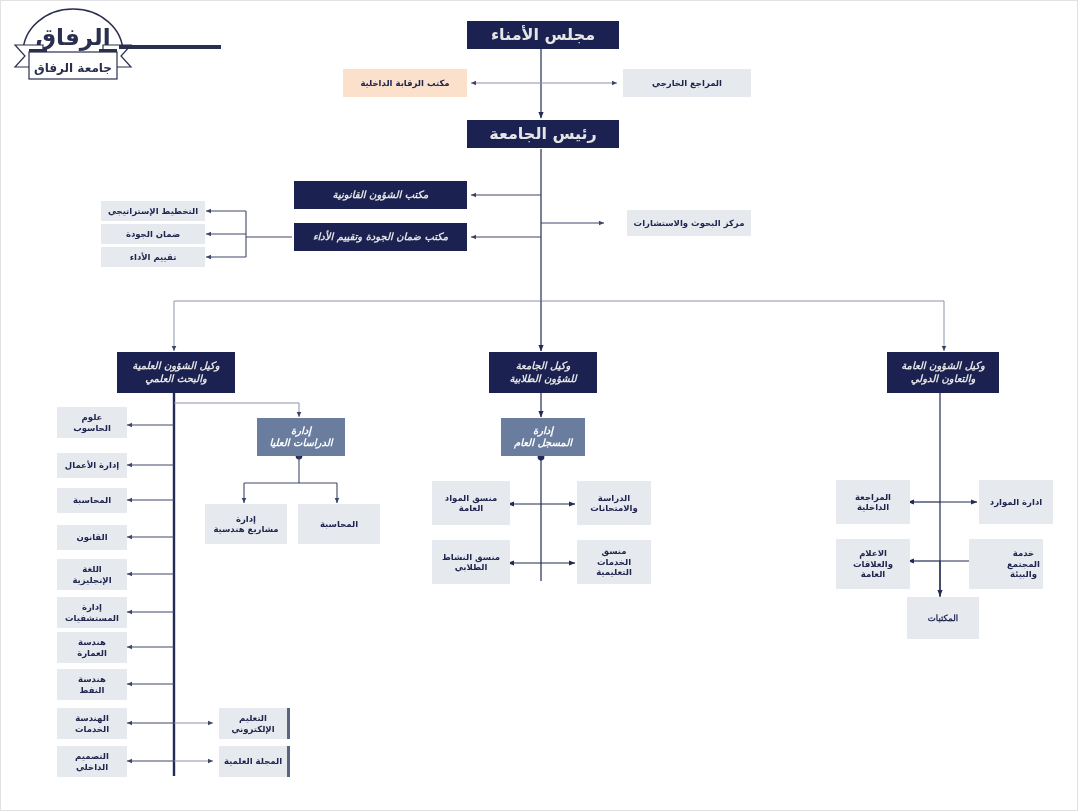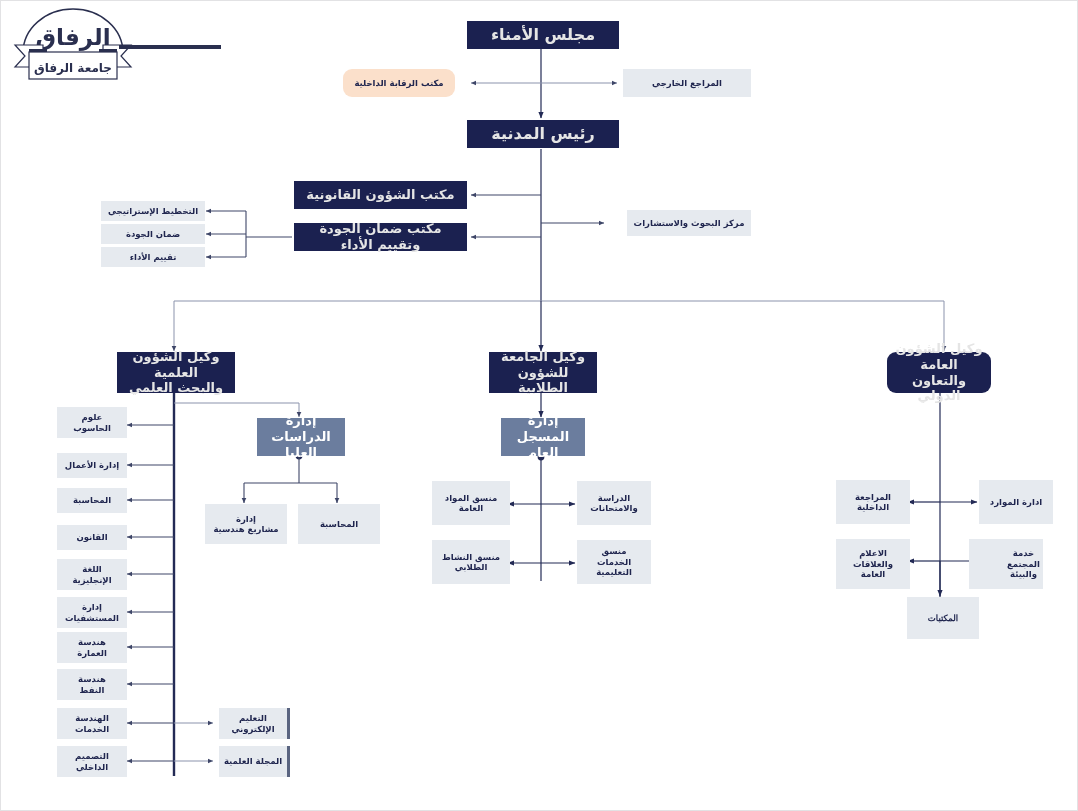--- a/index.html
+++ b/index.html
@@ -57,21 +57,21 @@
   .node.tick::before {
     content: "";
     position: absolute;
     right: -3px;
     top: 0;
     bottom: 0;
     width: 3px;
     background: #5a6480;
   }
   .t11 { font-size: 8.5px; }
-  .t12 { font-size: 13px; }
+  .t12 { font-size: 10px; font-style: italic; }
   .t17 { font-size: 16px; }
 
   
   .ln { stroke: #3e4668; stroke-width: 1.1px; fill: none; }
   .ln-thin { stroke: #8b93ac; stroke-width: 1px; fill: none; }
   .ln-thick { stroke: #232a55; stroke-width: 2.4px; fill: none; }
   .ln-dark { stroke: #232a55; stroke-width: 1.2px; fill: none; }
 
   
   #logo {
@@ -187,45 +187,45 @@
     <path class="ln-dark" d="M941,501 L978,501" marker-end="url(#ah)"></path>
 
     <path class="ln-dark" d="M941,560 L909,560" marker-end="url(#ah)"></path>
     <path class="ln-dark" d="M941,560 L978,560" marker-end="url(#ah)"></path>
 
     <path class="ln-dark" d="M941,560 L941,595" marker-end="url(#ah)"></path>
   </svg>
 
   <div class="node dark t17" style="left:466px; top:20px; width:152px; height:28px;">مجلس الأمناء</div>
 
-  <div class="node peach t11" style="left:342px; top:68px; width:112px; height:28px;border-radius:9px;">مكتب الرقابة الداخلية</div>
+  <div class="node peach t11" style="left:342px; top:68px; width:124px; height:28px;">مكتب الرقابة الداخلية</div>
 
   <div class="node grey t11" style="left:622px; top:68px; width:128px; height:28px;">المراجع الخارجي</div>
 
-  <div class="node dark t17" style="left:466px; top:119px; width:152px; height:28px;">رئيس المدنية</div>
+  <div class="node dark t17" style="left:466px; top:119px; width:152px; height:28px;">رئيس الجامعة</div>
 
   <div class="node dark t12" style="left:293px; top:180px; width:173px; height:28px;">مكتب الشؤون القانونية</div>
 
   <div class="node grey t11" style="left:626px; top:209px; width:124px; height:26px;">مركز البحوث والاستشارات</div>
 
   <div class="node dark t12" style="left:293px; top:222px; width:173px; height:28px;">مكتب ضمان الجودة وتقييم الأداء</div>
 
   <div class="node grey t11" style="left:100px; top:200px; width:104px; height:20px;">التخطيط الإستراتيجي</div>
 
   <div class="node grey t11" style="left:100px; top:223px; width:104px; height:20px;">ضمان الجودة</div>
 
   <div class="node grey t11" style="left:100px; top:246px; width:104px; height:20px;">تقييم الأداء</div>
 
   <div class="node dark t12" style="left:116px; top:351px; width:118px; height:41px;">وكيل الشؤون العلمية
 والبحث العلمي</div>
 
   <div class="node dark t12" style="left:488px; top:351px; width:108px; height:41px;">وكيل الجامعة
 للشؤون الطلابية</div>
 
-  <div class="node dark t12" style="left:886px; top:351px; width:104px; height:41px;border-radius:9px;">وكيل  الشؤون العامة
+  <div class="node dark t12" style="left:886px; top:351px; width:112px; height:41px;">وكيل  الشؤون العامة
 والتعاون الدولي</div>
 
   <div class="node slate t12" style="left:256px; top:417px; width:88px; height:38px;">إدارة
 الدراسات العليا</div>
 
   <div class="node slate t12" style="left:500px; top:417px; width:84px; height:38px;">إدارة
 المسجل العام</div>
 
   <div class="node grey t11" style="left:56px; top:406px; width:70px; height:31px;">علوم
 الحاسوب</div>

